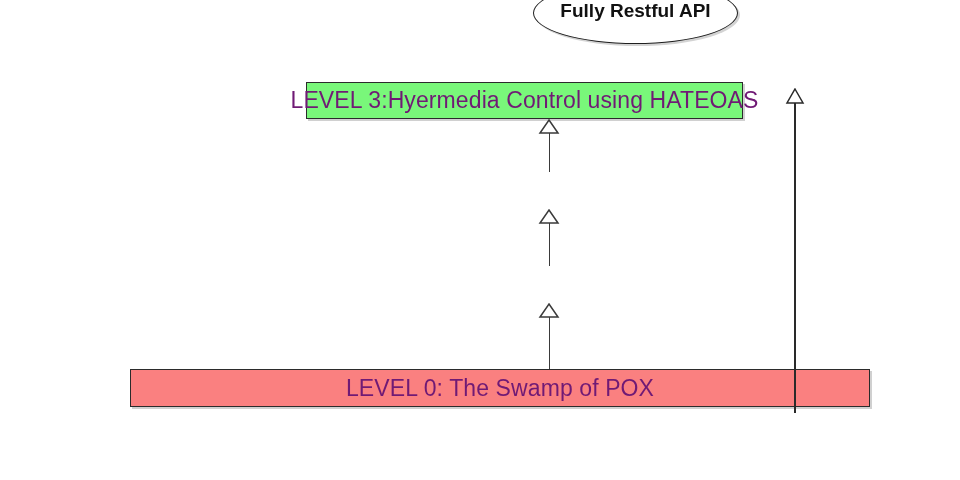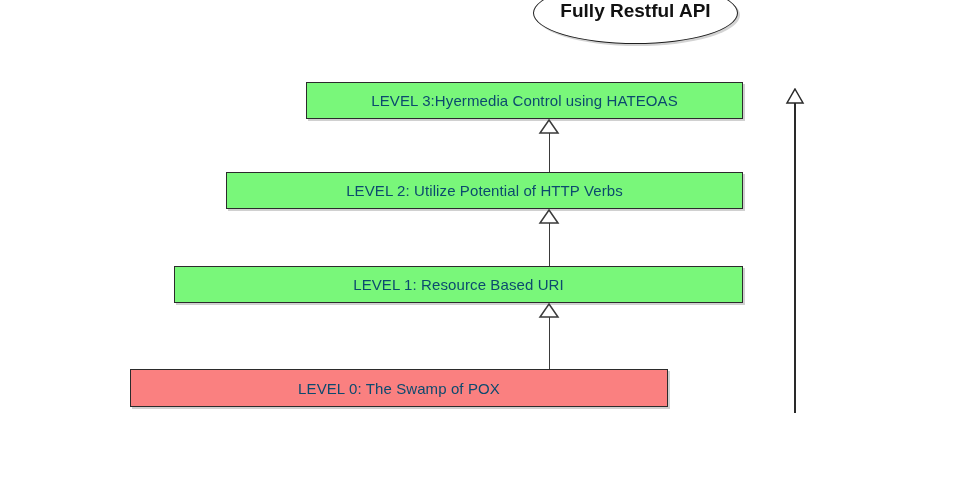--- a/index.html
+++ b/index.html
@@ -19,22 +19,22 @@
   }
 
   
   .level-box {
     position: absolute;
     box-sizing: border-box;
     border: 1.5px solid #2b2b2b;
     display: flex;
     align-items: center;
     justify-content: center;
-    font-size: 15px;
-    color: #0c4a6e;
+    font-size: 23px;
+    color: #701a75;
     letter-spacing: 0.1px;
     white-space: nowrap;
     box-shadow: 2px 2px 0 rgba(120,120,120,0.35);
   }
 
   
   .ellipse-node {
     position: absolute;
     box-sizing: border-box;
     border: 1.5px solid #1f1f1f;
@@ -94,47 +94,41 @@
 
   <div class="connector" style="left:538px; top:119px; width:22px; height:53px;">
     <div class="connector-line" style="left:10.5px; top:13px; height:40px;"></div>
     <span class="connector-head">
       <svg width="22" height="15" viewBox="0 0 22 15">
         <polygon points="11,1 20,14 2,14" fill="#ffffff" stroke="#3a3a3a" stroke-width="1.5"></polygon>
       </svg>
     </span>
   </div>
 
-  <div class="level-box" style="left:226px; top:172px; width:517px; height:37px; background:#79F77A;">
-    <span>LEVEL 2: Utilize Potential of HTTP Verbs</span>
-  </div>
 
   <div class="connector" style="left:538px; top:209px; width:22px; height:57px;">
     <div class="connector-line" style="left:10.5px; top:13px; height:44px;"></div>
     <span class="connector-head">
       <svg width="22" height="15" viewBox="0 0 22 15">
         <polygon points="11,1 20,14 2,14" fill="#ffffff" stroke="#3a3a3a" stroke-width="1.5"></polygon>
       </svg>
     </span>
   </div>
 
-  <div class="level-box" style="left:174px; top:266px; width:569px; height:37px; background:#79F77A;">
-    <span>LEVEL 1: Resource Based URI</span>
-  </div>
 
   <div class="connector" style="left:538px; top:303px; width:22px; height:66px;">
     <div class="connector-line" style="left:10.5px; top:13px; height:53px;"></div>
     <span class="connector-head">
       <svg width="22" height="15" viewBox="0 0 22 15">
         <polygon points="11,1 20,14 2,14" fill="#ffffff" stroke="#3a3a3a" stroke-width="1.5"></polygon>
       </svg>
     </span>
   </div>
 
-  <div class="level-box" style="left:130px; top:369px; width:538px; height:38px; background:#FA8080;justify-content:center;">
+  <div class="level-box" style="left:130px; top:369px; width:740px; height:38px; background:#FA8080;justify-content:center;">
     <span>LEVEL 0: The Swamp of POX</span>
   </div>
 
   <div class="side-arrow" style="left:784px; top:88px; width:22px; height:325px;">
     <div class="side-arrow-line" style="left:10px; top:14px; height:311px;"></div>
     <span class="side-arrow-head" style="left:0; top:0;">
       <svg width="22" height="16" viewBox="0 0 22 16">
         <polygon points="11,1 19,15 3,15" fill="#ffffff" stroke="#2a2a2a" stroke-width="1.5"></polygon>
       </svg>
     </span>

